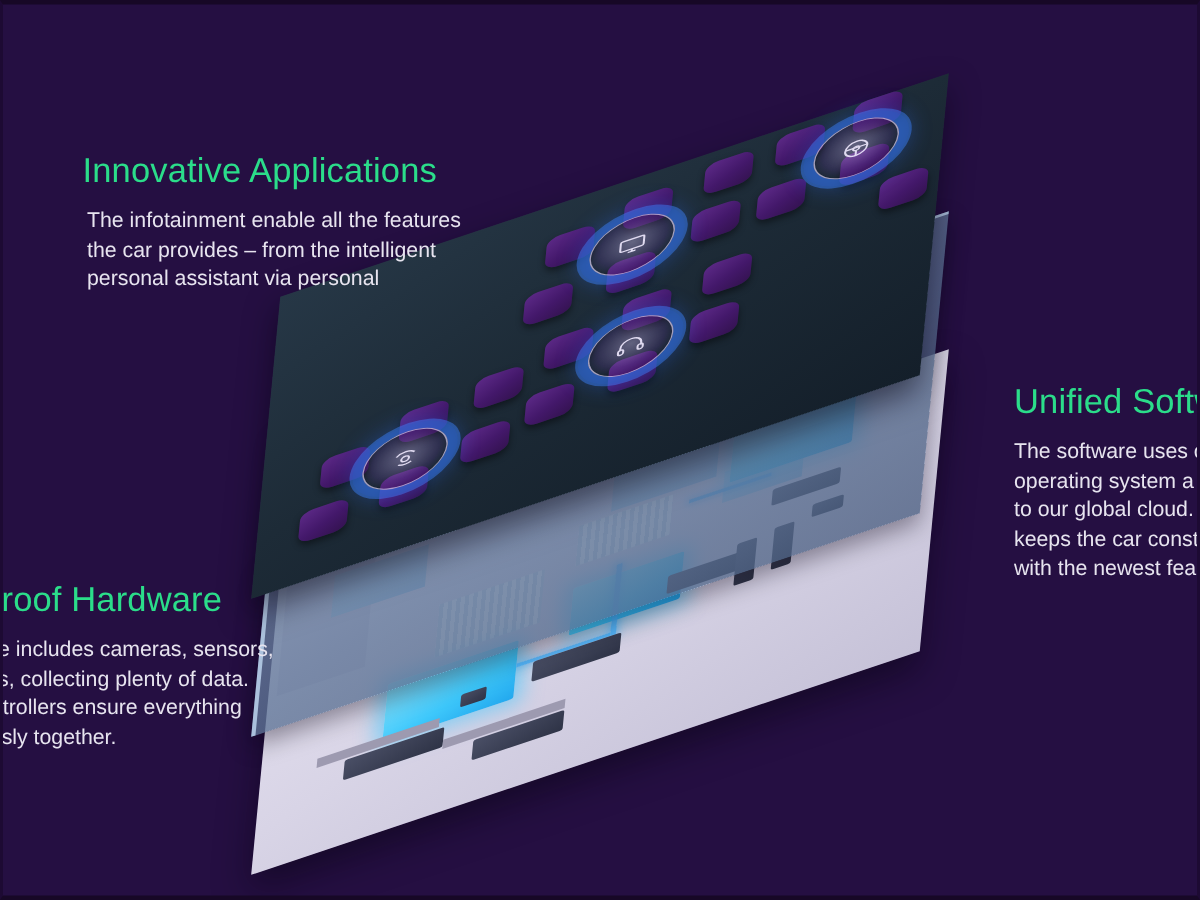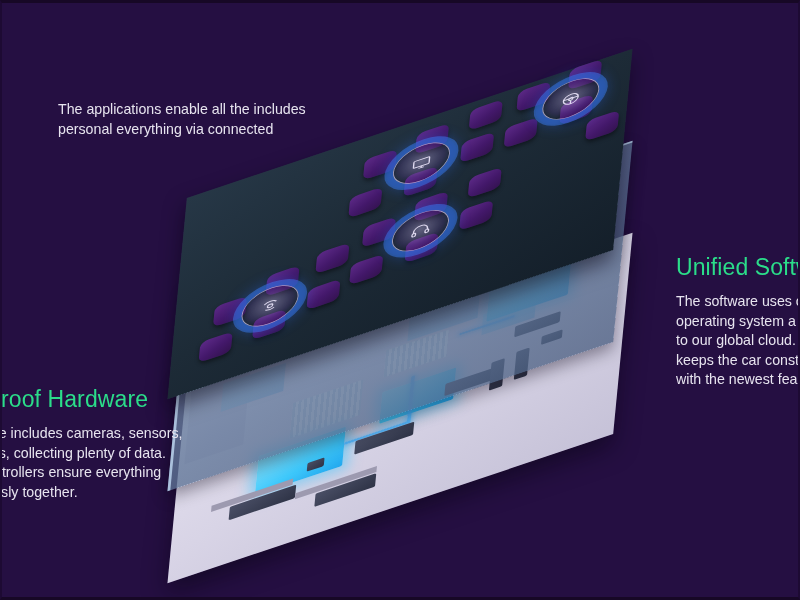--- a/index.html
+++ b/index.html
@@ -277,23 +277,25 @@
               <rect x="17.5" y="13" width="4" height="6" rx="2"></rect>
             </svg>
           </span>
         </div>
       </div>
 
     </div>
   </div>
 
   <div class="block" id="block-apps">
+    <h2 class="heading">Innovative Applications</h2>
     <p class="body">
-      <span>The applications enable all the includes</span>
-      <span>personal everything via connected</span>
+      <span>The infotainment enable all the features</span>
+      <span>the car provides – from the intelligent</span>
+      <span>personal assistant via personal</span>
     </p>
   </div>
 
   <div class="block" id="block-software">
     <h2 class="heading">Unified Softw</h2>
     <p class="body">
       <span>The software uses o</span>
       <span>operating system a</span>
       <span>to our global cloud.</span>
       <span>keeps the car const</span>

